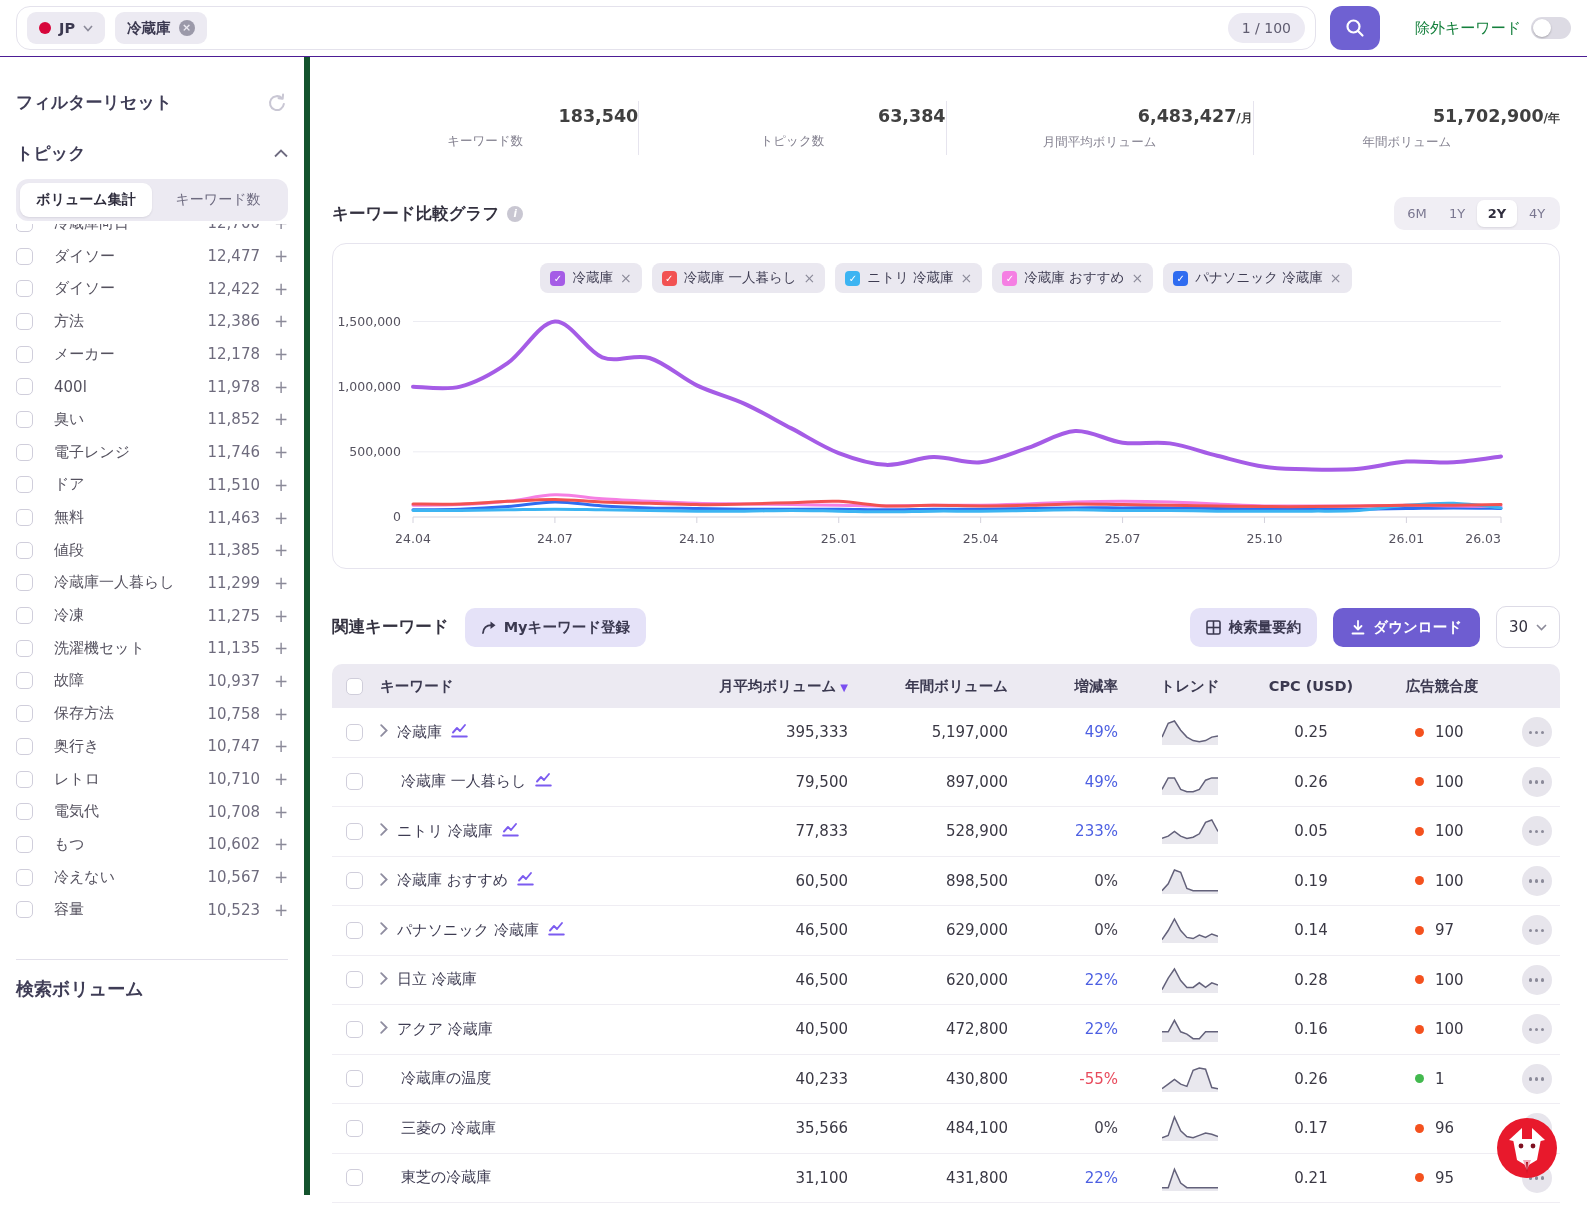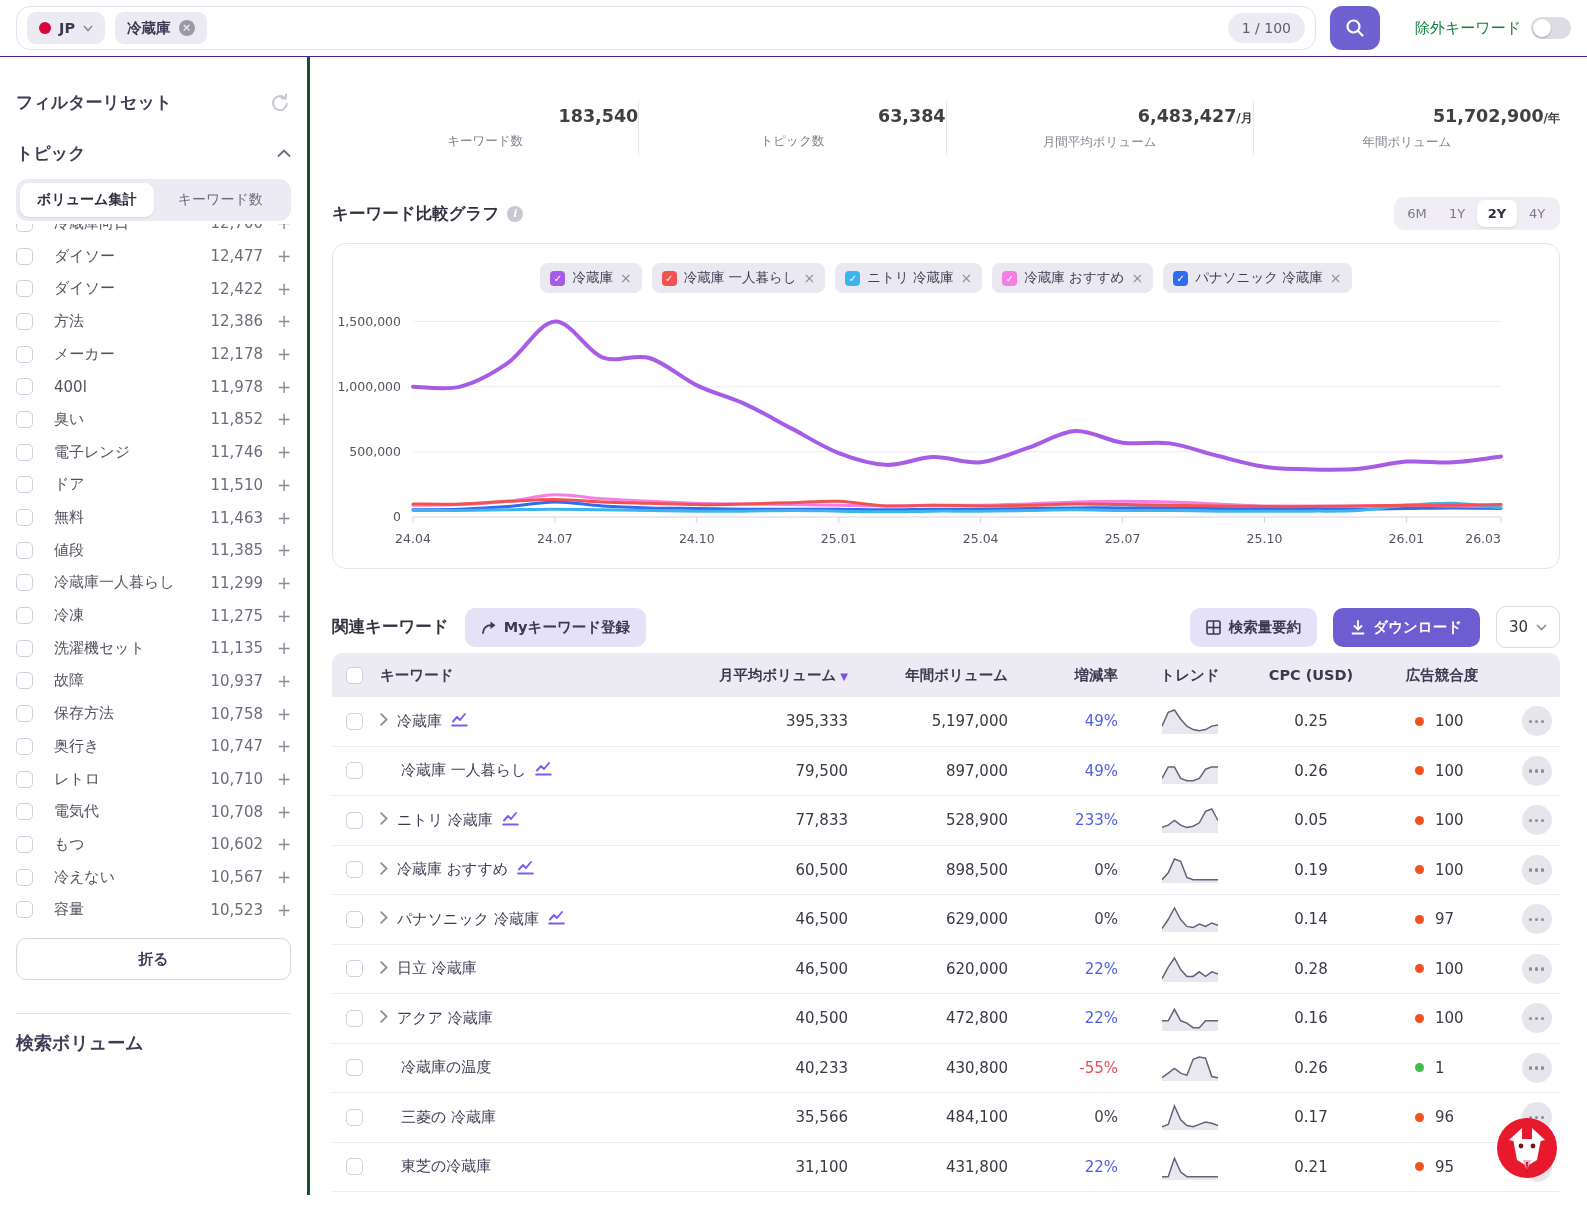--- a/index.html
+++ b/index.html
@@ -23,21 +23,21 @@
   .search-btn { width:50px; height:44px; margin-left:14px; border-radius:12px; background:#6f61d2;
     display:flex; align-items:center; justify-content:center; }
   .exclude-group { margin-left:auto; display:flex; align-items:center; gap:10px; }
   .exclude-label { font-size:15px; color:#15803d; }
   .toggle { width:40px; height:22px; border-radius:999px; background:#dddbe4; position:relative; }
   .toggle-knob { position:absolute; left:2px; top:2px; width:18px; height:18px; border-radius:50%;
     background:#fff; box-shadow:0 1px 2px rgba(0,0,0,.25); }
 
   
   .sidebar { position:absolute; top:57px; left:0; width:310px; bottom:18px;
-    border-right:3px solid #14532d; padding:0 16px; background:#fff; }
+    border-right:6px solid #14532d; padding:0 16px; background:#fff; }
   .side-row { display:flex; align-items:center; justify-content:space-between; }
   .filter-reset { margin-top:34px; }
   .filter-reset .t { font-size:17px; font-weight:700; color:#3f3d56; }
   .include-box { margin-top:22px; border:1px solid #dddbe6; border-radius:12px; padding:14px 14px 12px; }
   .include-box .t { font-size:16px; font-weight:700; color:#33313f; }
   .include-input { border:none; outline:none; width:100%; margin-top:12px; font-size:15.5px;
     font-family:inherit; color:#3e3c52; }
   .include-input::placeholder { color:#a9a7b6; }
   .apply-row { display:flex; justify-content:flex-end; margin-top:10px; }
   .apply-btn { border:1px solid #d9d7e2; border-radius:8px; background:#fff; color:#b9b7c4;
@@ -90,21 +90,21 @@
   .tbl-title { font-size:16.5px; font-weight:700; color:#33313f; }
   .btn-soft { display:flex; align-items:center; gap:8px; background:#e5e2f8; border:none; border-radius:10px;
     padding:10px 16px; font-size:14.5px; font-weight:700; color:#3b3950; font-family:inherit; }
   .btn-primary { display:flex; align-items:center; gap:8px; background:#6e5dd1; border:none; border-radius:10px;
     padding:10px 18px; font-size:14.5px; font-weight:700; color:#fff; font-family:inherit; }
   .tbl-head .right { margin-left:auto; display:flex; align-items:center; gap:16px; }
   .select { display:flex; align-items:center; justify-content:space-between; width:64px; height:42px;
     border:1px solid #dddbe6; border-radius:10px; padding:0 12px; font-size:15px; color:#33313f; }
 
   .grid { display:grid; grid-template-columns:44px 326px 158px 160px 110px 120px 122px 140px 49px; align-items:center; }
-  .thead { margin-top:5px; background:#eceaf2; border-radius:10px 10px 0 0; height:44px;
+  .thead { margin-top:16px; background:#eceaf2; border-radius:10px 10px 0 0; height:44px;
     font-size:14.5px; font-weight:700; color:#3b3950; }
   .th-r { text-align:right; padding-right:12px; }
   .th-c { text-align:center; }
   .sort { color:#7a4ff0; font-size:10px; margin-left:4px; }
   .trow { height:49.5px; border-bottom:1px solid #efedf3; }
   .td-check,.th-check { display:flex; justify-content:center; }
   .td-kw { display:flex; align-items:center; gap:9px; padding-left:4px; font-size:15px; color:#3e3c52; }
   .kw-spacer { width:12px; }
   .num { font-size:15px; color:#3a3844; text-align:right; padding-right:12px; }
   .chg { font-size:15px; text-align:right; padding-right:12px; }
@@ -307,21 +307,20 @@
           <span class="topic-add">+</span>
         </div>
         <div class="topic-item">
           <span class="checkbox"></span>
           <span class="topic-label">容量</span>
           <span class="topic-value">10,523</span>
           <span class="topic-add">+</span>
         </div>
       </div>
 
-    <button class="collapse-btn">折る</button>
     <div class="side-divider"></div>
     <div class="side-bottom-heading">検索ボリューム</div>
   </div>
 
   <div class="main">
 
     <div class="stats">
       <div class="stat">
         <div class="v"><span>183,540</span><span class="sfx"></span></div>
         <div class="l">キーワード数</div>

